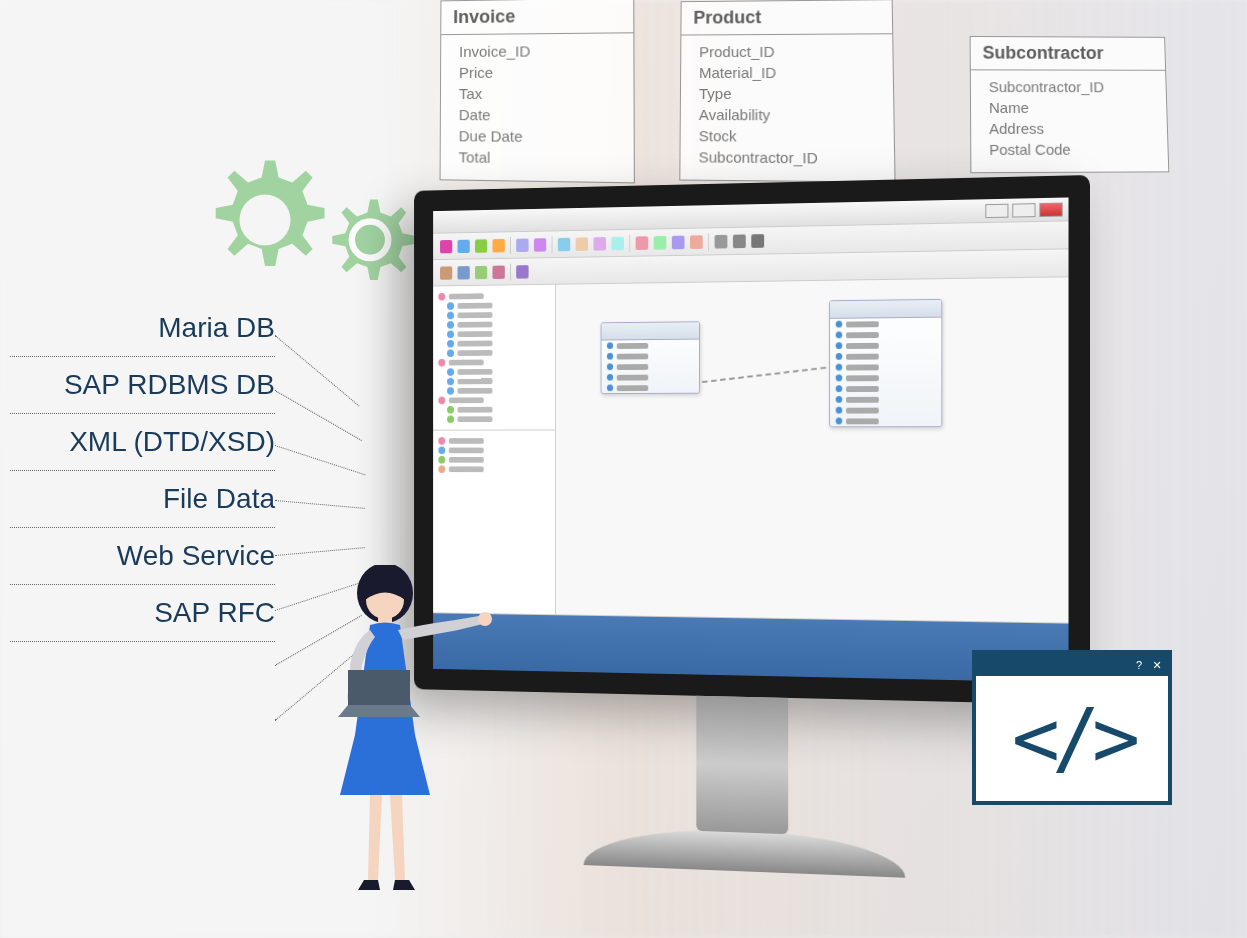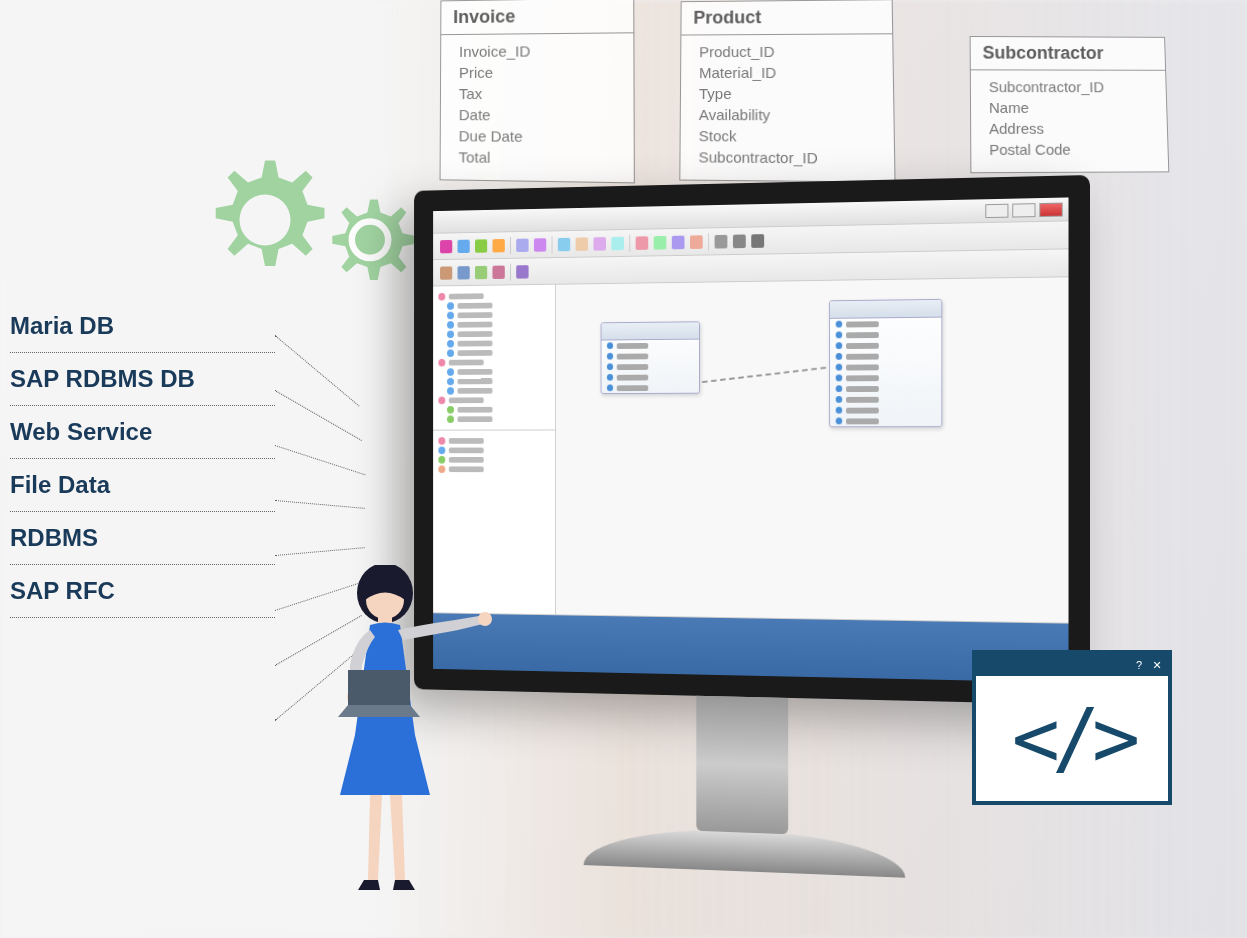--- a/index.html
+++ b/index.html
@@ -54,29 +54,28 @@
 .gear2 { left: 305px; top: 180px; width: 130px; height: 130px; }
 
 
 .side-list {
   position: absolute;
   left: 10px;
   top: 300px;
   width: 265px;
 }
 .side-item {
-  font-size: 24px;
+  font-size: 28px;
   color: #1a3a5a;
   padding: 12px 0;
   border-bottom: 1px dotted #666;
   display: flex;
   align-items: center;
-  justify-content: flex-start;
+  justify-content: flex-end;
   position: relative;
-  font-weight: bold;
 }
 .leader-line {
   position: absolute;
   border-top: 1px dotted #666;
   height: 1px;
 }
 
 
 .monitor {
   position: absolute;
@@ -303,27 +302,27 @@
 </svg>
 
 <div class="side-list">
   <div class="side-item">
       <span>Maria DB</span>
     </div>
   <div class="side-item">
       <span>SAP RDBMS DB</span>
     </div>
   <div class="side-item">
-      <span>Web Service</span>
+      <span>XML (DTD/XSD)</span>
     </div>
   <div class="side-item">
       <span>File Data</span>
     </div>
   <div class="side-item">
-      <span>RDBMS</span>
+      <span>Web Service</span>
     </div>
   <div class="side-item">
       <span>SAP RFC</span>
     </div>
 </div>
 
 <div class="leader-line" style="left:275px; top:335px; width:110px; transform:rotate(40deg); transform-origin:left;"></div>
 <div class="leader-line" style="left:275px; top:390px; width:100px; transform:rotate(30deg); transform-origin:left;"></div>
 <div class="leader-line" style="left:275px; top:445px; width:95px; transform:rotate(18deg); transform-origin:left;"></div>
 <div class="leader-line" style="left:275px; top:500px; width:90px; transform:rotate(5deg); transform-origin:left;"></div>

